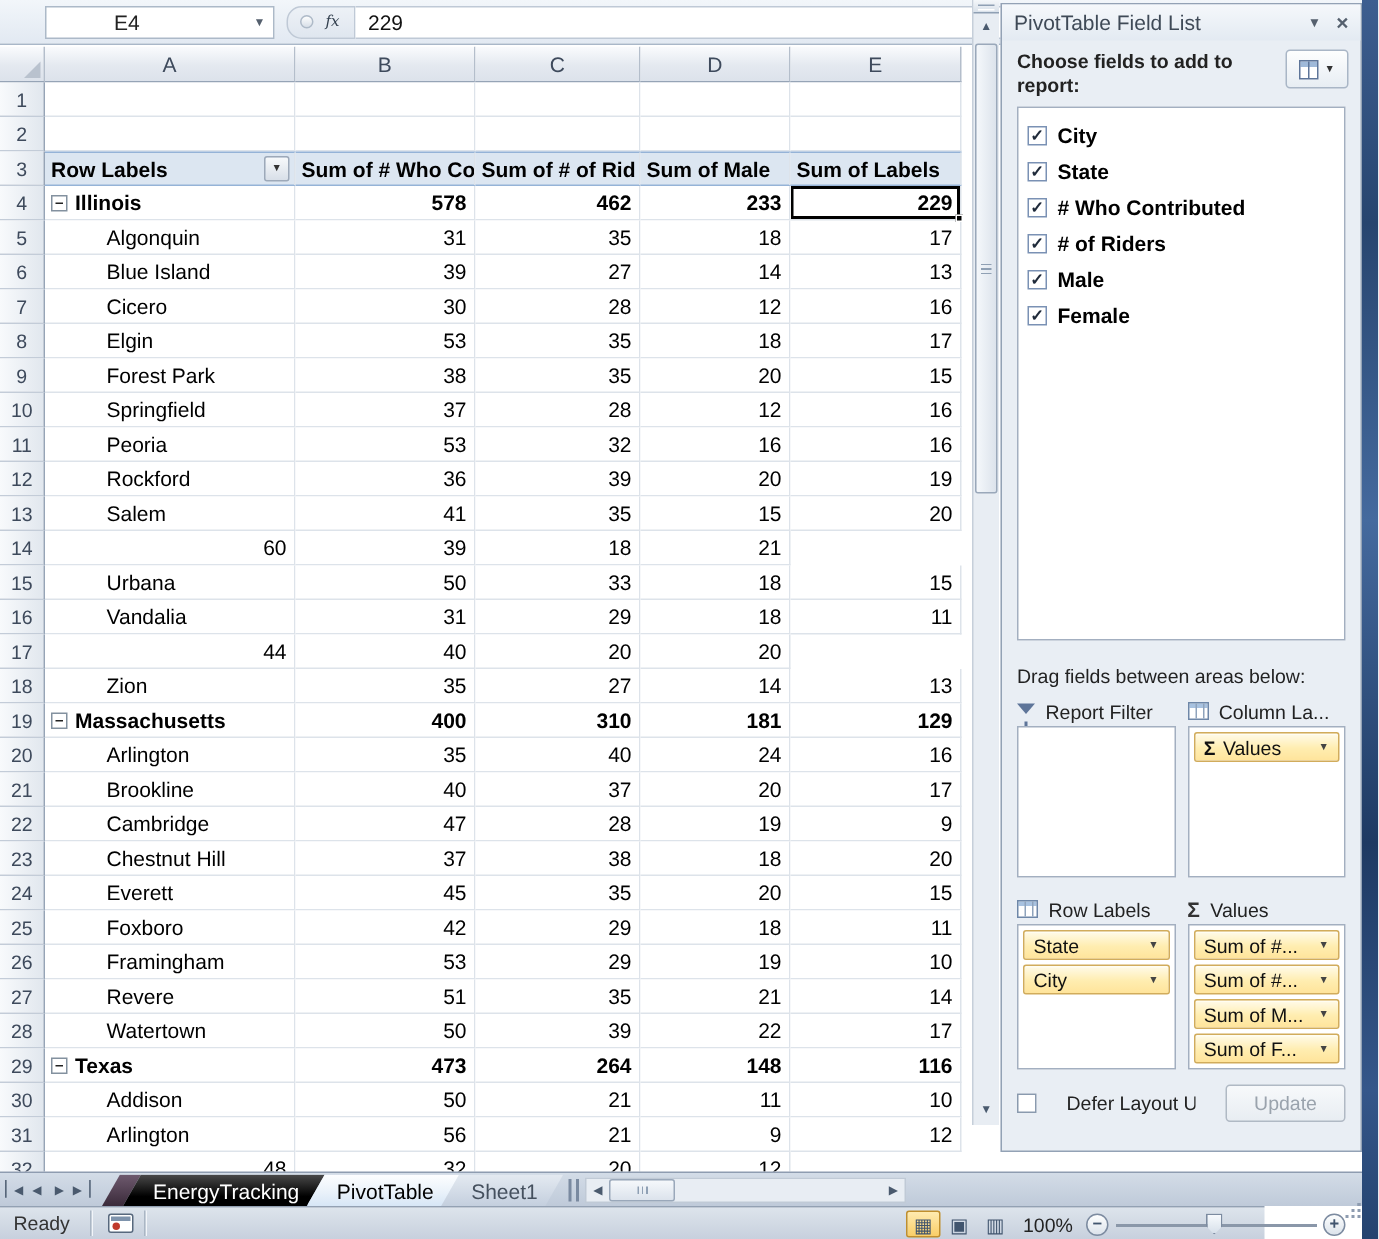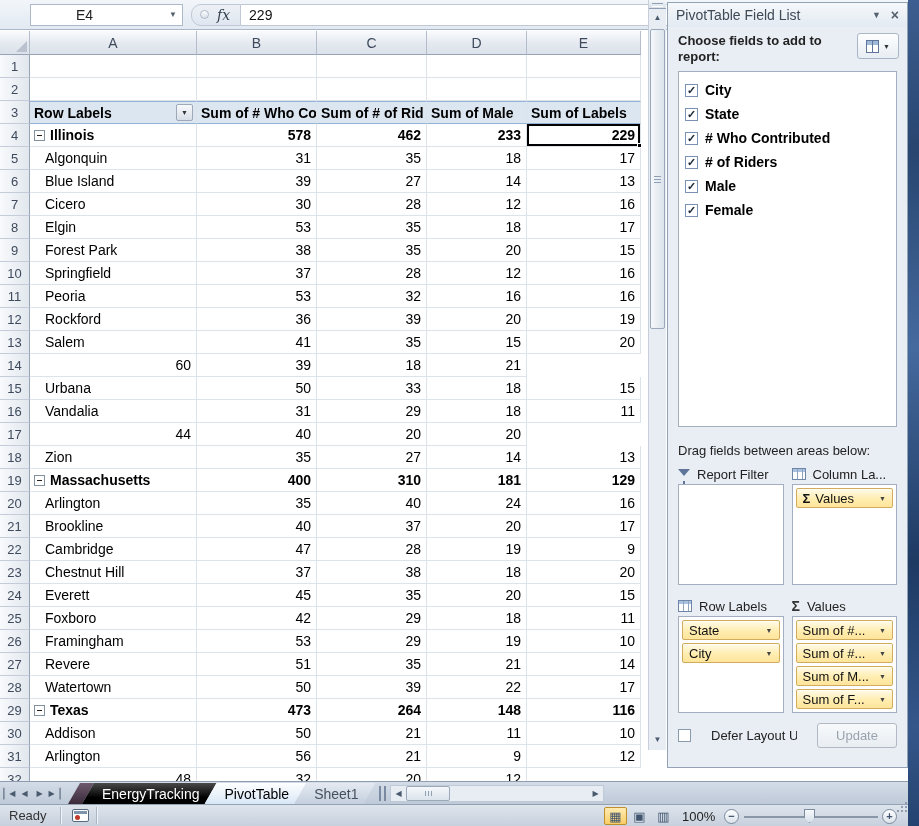--- a/index.html
+++ b/index.html
@@ -13,21 +13,21 @@
           display:flex; align-items:center; padding-left:30px; }
   .name-box { width:153px; height:22px; background:#fff; border:1px solid #ACB9C8;
               display:flex; align-items:center; font-size:14px; color:#222;
               padding-left:45px; position:relative; }
   .nb-arrow { position:absolute; right:5px; font-size:8px; color:#55606E; }
   .fx-pill { margin-left:8px; height:22px; display:flex; align-items:center; gap:8px;
              background:linear-gradient(#EDF1F6,#DFE6EF); border:1px solid #BFC9D6;
              border-radius:10px 0 0 10px; padding:0 10px 0 8px; }
   .fx-dot { width:9px; height:9px; border-radius:50%; background:linear-gradient(#FDFEFE,#D8DFE8);
             border:1px solid #AEBAC8; }
-  .fx { font-family:"DejaVu Serif",serif; font-style:italic; font-size:14px; color:#33404F; }
+  .fx { font-family:"DejaVu Serif",serif; font-style:italic; font-size:10px; color:#33404F; }
   .f-input { flex:1; height:22px; background:#fff; border:1px solid #BFC9D6; border-left:none;
              display:flex; align-items:center; padding-left:8px; font-size:14px; color:#111; }
   .f-expand { width:20px; height:22px; display:flex; align-items:center; justify-content:center;
               color:#5A6B7D; font-size:10px; }
 
   
   .sheet { position:absolute; left:0; top:31px; width:666px; height:750px; overflow:hidden; background:#fff; }
   .colheads { display:grid; grid-template-columns:30px 167px 120px 110px 100px 114px; height:24px; }
   .ch, .corner { background:linear-gradient(#FAFBFD,#E4E9F0 55%,#DCE2EB);
         border-right:1px solid #B4BECB; border-bottom:1px solid #96A4B6;
@@ -37,21 +37,21 @@
         border-style:solid; border-width:0 0 11px 11px;
         border-color:transparent transparent #B9C2CE transparent; }
   .g-body { position:relative; }
   .g-row { display:grid; grid-template-columns:30px 167px 120px 110px 100px 114px; height:23px; }
   .rh { background:linear-gradient(90deg,#F8FAFC,#E1E7EE); border-right:1px solid #96A4B6;
         border-bottom:1px solid #C3CCD8; color:#3E4A5C; font-size:13px;
         display:flex; align-items:center; justify-content:center; }
   .c { border-right:1px solid #DDE3EA; border-bottom:1px solid #DDE3EA; font-size:14px; color:#000;
        display:flex; align-items:center; overflow:hidden; white-space:nowrap; background:#fff; }
   .a { padding-left:4px; }
-  .city { padding-left:15px; }
+  .city { padding-left:41px; }
   .num { justify-content:flex-end; padding-right:5px; }
   .bold .c { font-weight:bold; }
   .pivot-head .c { background:#DCE6F1; border-top:1px solid #95B3D7; border-bottom:1px solid #95B3D7;
                    font-weight:bold; }
   .head-label { position:relative; }
   .rl-drop { position:absolute; right:3px; top:2px; width:17px; height:17px;
              background:linear-gradient(#F7F9FB,#D8DFE8); border:1px solid #9DA9B9; border-radius:2px;
              font-size:7px; color:#333; display:flex; align-items:center; justify-content:center; }
   .collapse { width:11px; height:11px; background:#fff; border:1px solid #83919F; margin-right:5px;
               position:relative; flex:none; }
@@ -145,21 +145,21 @@
   .hscroll { position:absolute; left:390px; top:3px; width:214px; height:17px; display:flex;
              background:#E8EDF3; border:1px solid #C0CAD6; }
   .hs-btn { width:15px; display:flex; align-items:center; justify-content:center; color:#4A5A6E; font-size:8px; }
   .hs-thumb { width:44px; margin:0; background:linear-gradient(#F5F8FB,#DCE3EC); border:1px solid #9AA8BA;
               border-radius:2px; position:relative; }
   .hs-thumb::before { content:""; position:absolute; top:4px; bottom:4px; left:18px; width:8px;
               background:repeating-linear-gradient(90deg,#8FA0B4 0 1px,transparent 1px 3px); }
   .hs-track { flex:1; }
 
   
-  .statusbar { position:absolute; left:0; top:804px; width:908px; height:22px;
+  .statusbar { position:absolute; left:0; top:804px; width:843px; height:22px;
                background:linear-gradient(#DDE4EC,#C7D0DD); border-top:1px solid #93A1B3; }
   .st-ready { position:absolute; left:9px; top:3px; font-size:13px; color:#333; }
   .st-div { position:absolute; left:60px; top:2px; width:1px; height:17px; background:#AAB6C4;
             box-shadow:1px 0 0 #F2F5F9; }
   .macro-ico { position:absolute; left:72px; top:4px; width:17px; height:13px; background:#fff;
                border:1px solid #57687D; border-radius:2px; }
   .macro-ico::before { content:""; position:absolute; left:1px; right:1px; top:1px; height:3px; background:#7E93AC; }
   .macro-ico::after { content:""; position:absolute; left:2px; bottom:1px; width:5px; height:5px;
                border-radius:50%; background:#C0392B; }
   .st-div2 { position:absolute; left:96px; top:2px; width:1px; height:17px; background:#AAB6C4;

